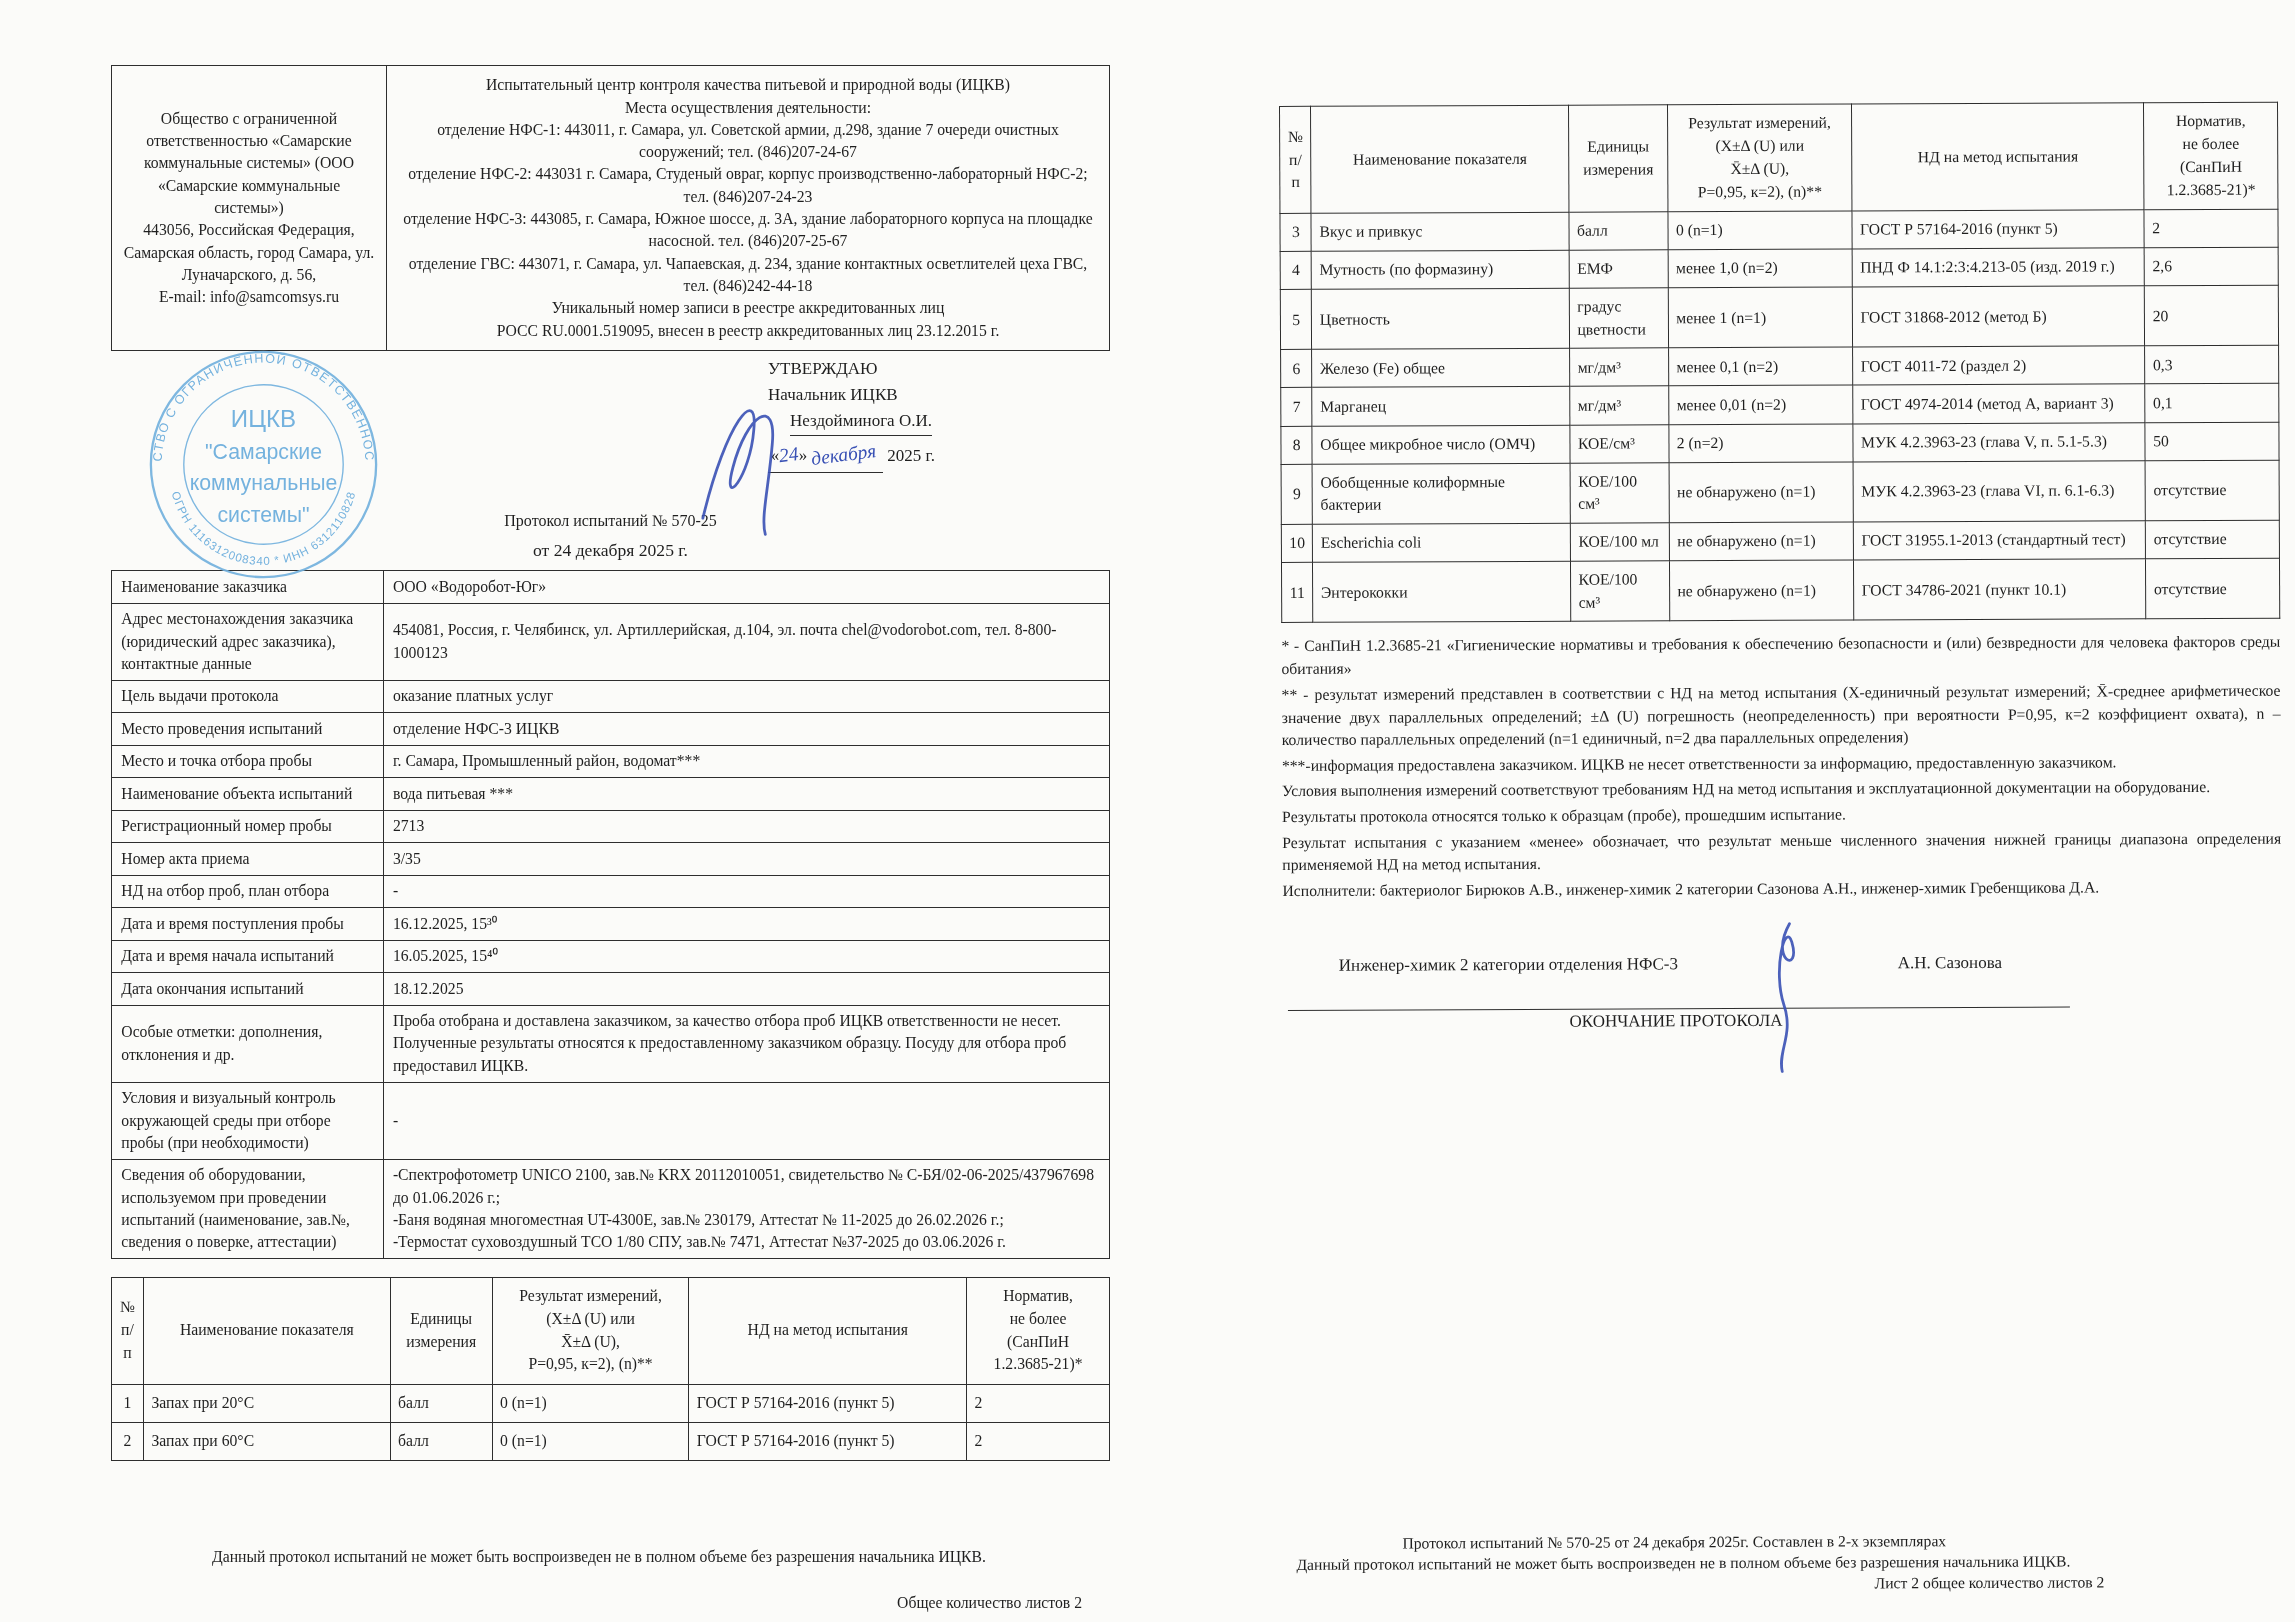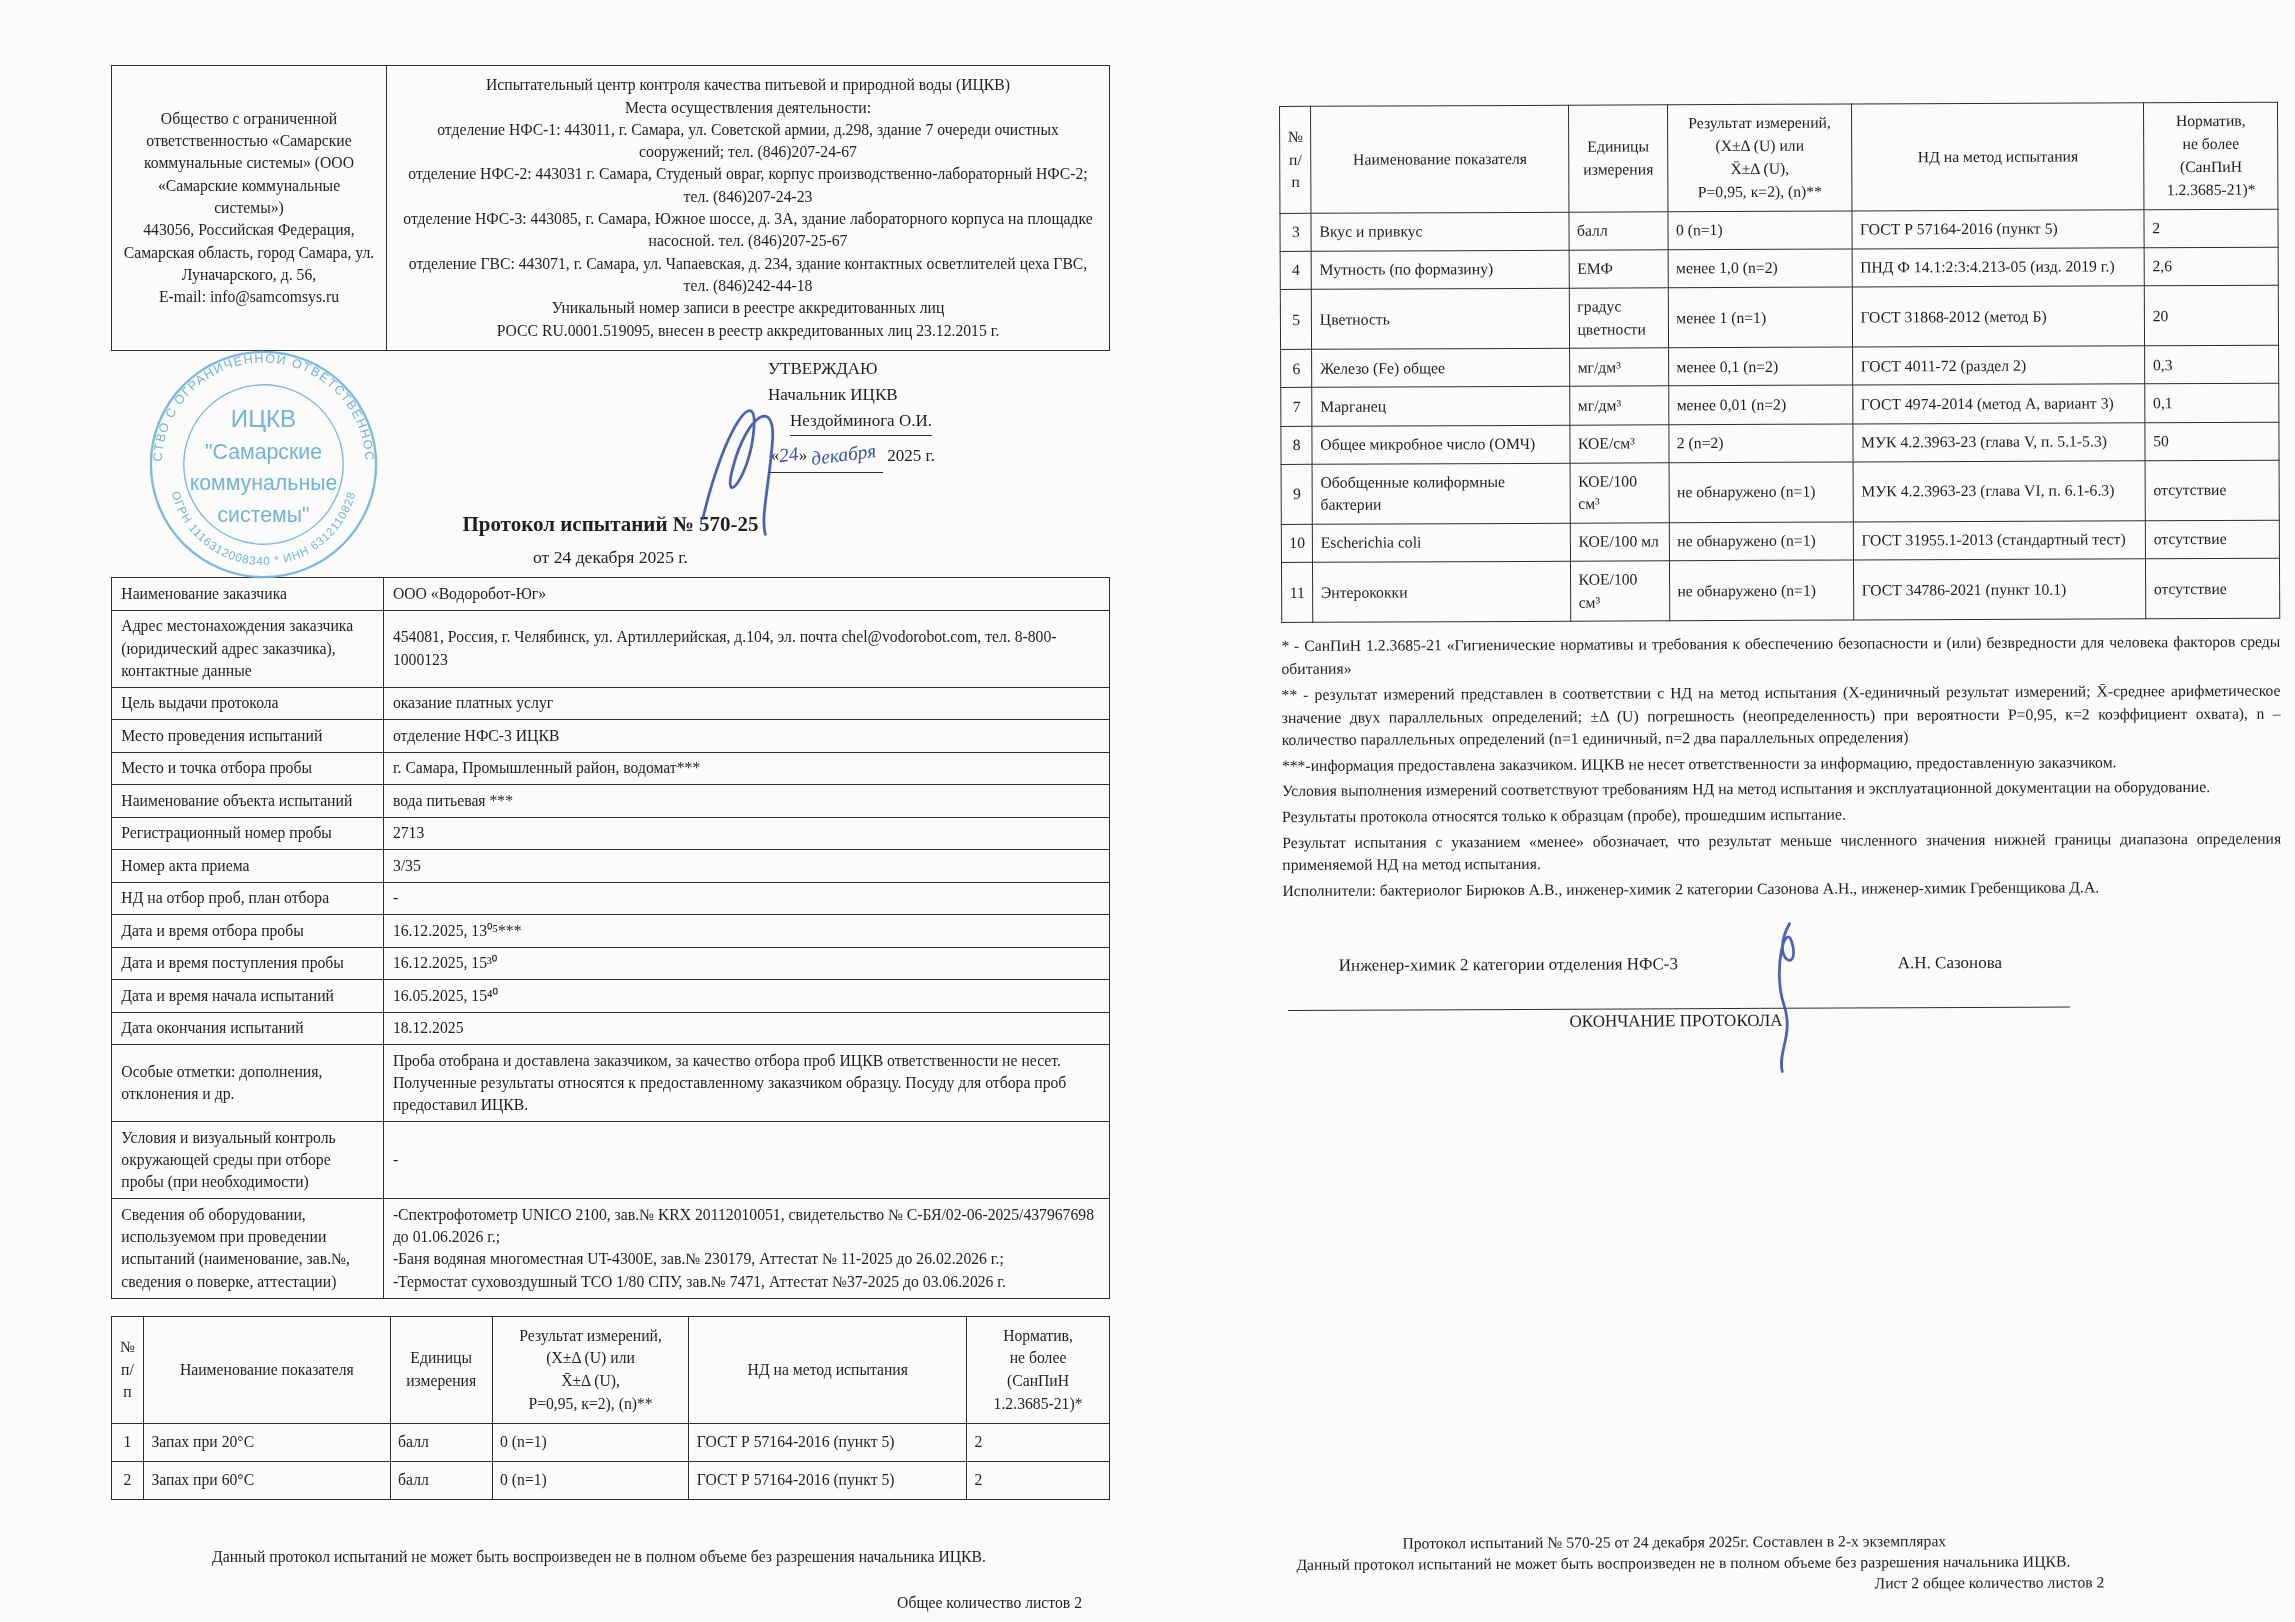--- a/index.html
+++ b/index.html
@@ -23,21 +23,21 @@
   .stamp-zone{position:relative;height:157px;}
   .stamp{position:absolute;left:32px;top:-7px;width:241px;height:241px;z-index:3;opacity:.92;}
   .approve{position:absolute;left:657px;top:4.6px;width:342px;font-size:17px;line-height:1.55;z-index:2;}
   .approve .sig-svg{position:absolute;left:-79px;top:14px;z-index:2;}
   .hand{font-style:italic;color:#3850b4;display:inline-block;transform:rotate(-7deg);font-size:19.4px;}
   .date-underline{display:inline-block;border-bottom:1.4px solid #2e2e2e;padding:0 6.5px 1.9px 2.8px;}
   .name-underline{display:inline-block;border-bottom:1.4px solid #2e2e2e;min-width:125px;}
 
   
   .title-block{text-align:center;margin-top:3.7px;}
-  .title-block .t1{font-size:21px;font-weight:bold;}
+  .title-block .t1{font-size:16px;font-weight:normal;}
   .title-block .t2{font-size:17.6px;margin-top:10px;}
 
   
   .details-table{width:100%;border:1.9px solid #2e2e2e;margin-top:9.3px;}
   .details-table td{border:1.4px solid #2e2e2e;padding:4.6px 9.3px;font-size:15.7px;line-height:1.42;vertical-align:middle;}
   .details-table td.lbl{width:252px;}
   .details-table td.val{white-space:pre-line;}
 
   
   .results{width:100%;border:1.9px solid #2e2e2e;}
@@ -167,24 +167,20 @@
           <td class="lbl">Регистрационный номер пробы</td>
           <td class="val">2713</td>
         </tr>
     <tr>
           <td class="lbl">Номер акта приема</td>
           <td class="val">3/35</td>
         </tr>
     <tr>
           <td class="lbl">НД на отбор проб, план отбора</td>
           <td class="val">-</td>
-        </tr>
-    <tr>
-          <td class="lbl">Дата и время отбора пробы</td>
-          <td class="val">16.12.2025, 13⁰⁵***</td>
         </tr>
     <tr>
           <td class="lbl">Дата и время поступления пробы</td>
           <td class="val">16.12.2025, 15³⁰</td>
         </tr>
     <tr>
           <td class="lbl">Дата и время начала испытаний</td>
           <td class="val">16.05.2025, 15⁴⁰</td>
         </tr>
     <tr>

